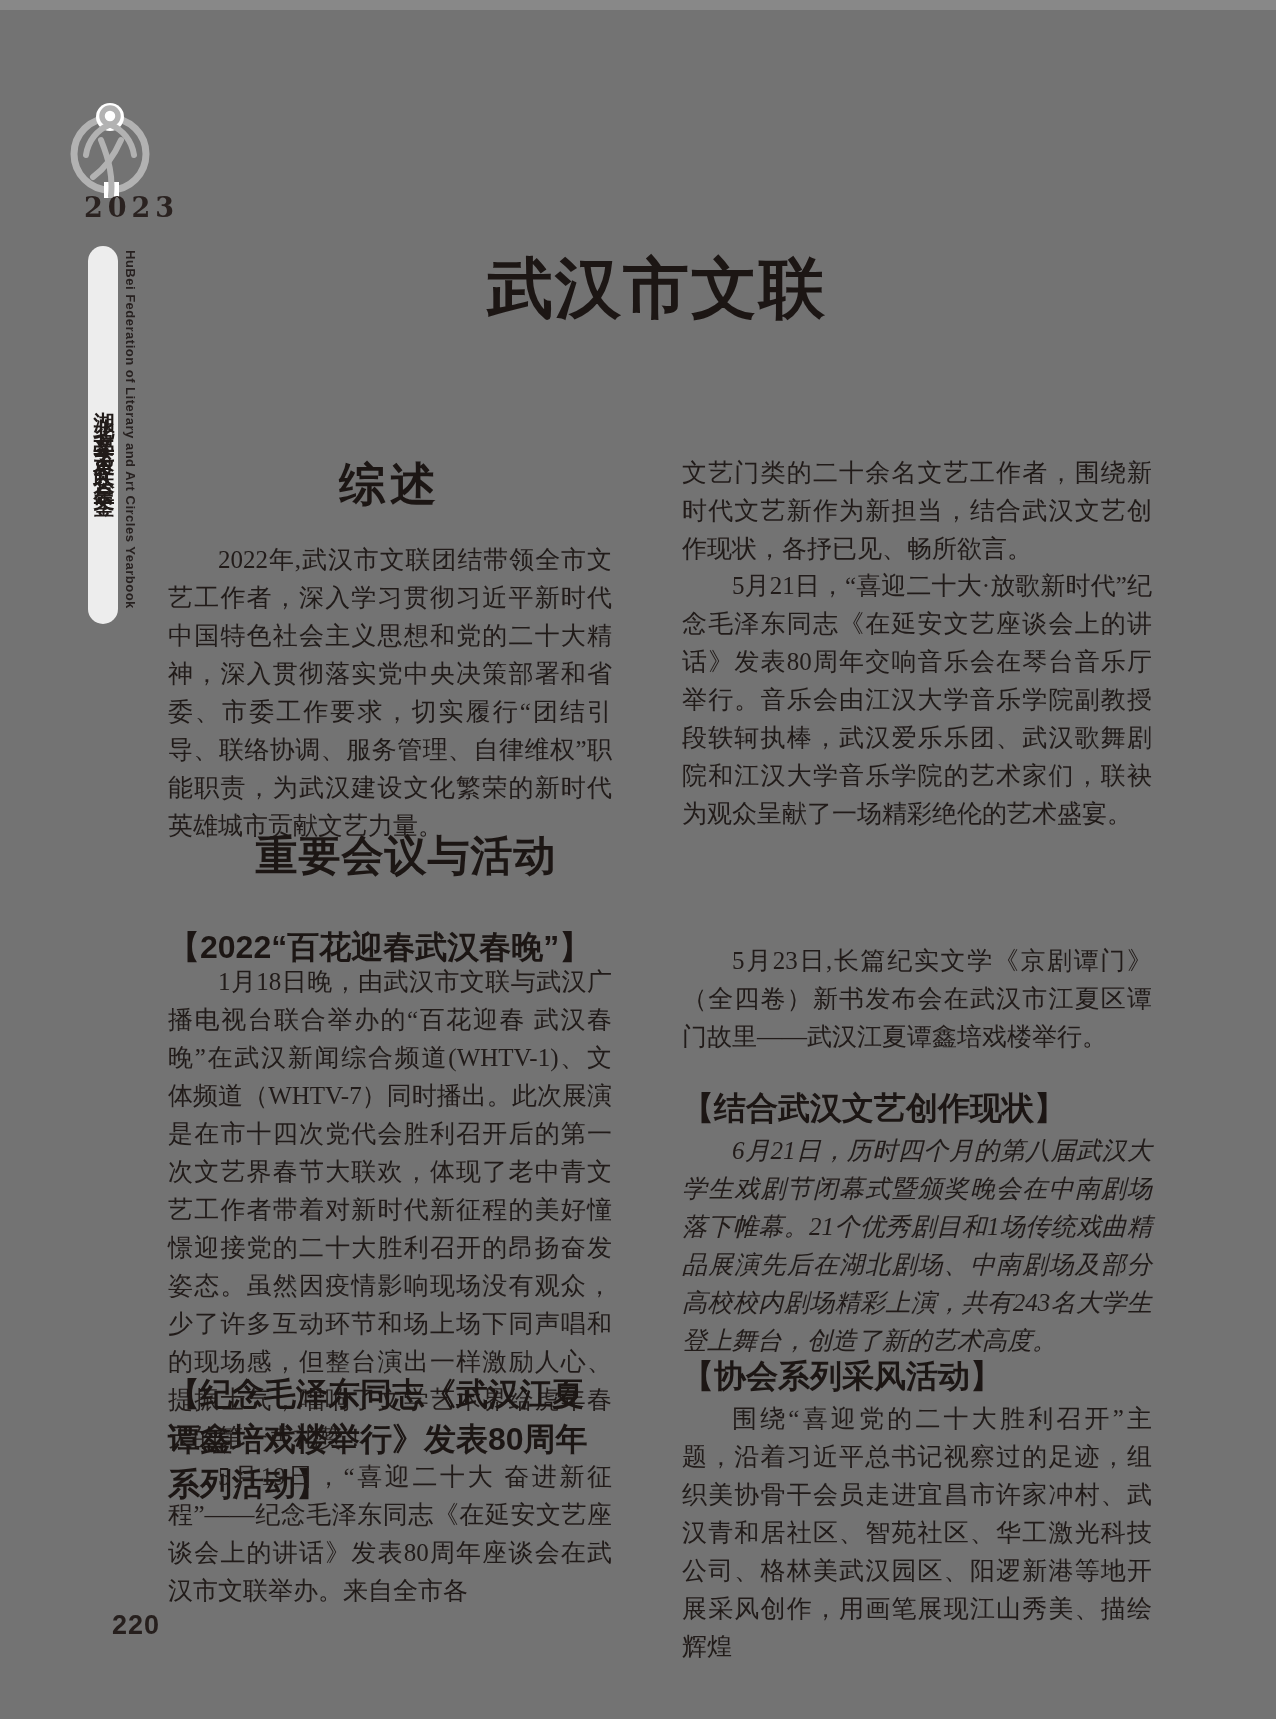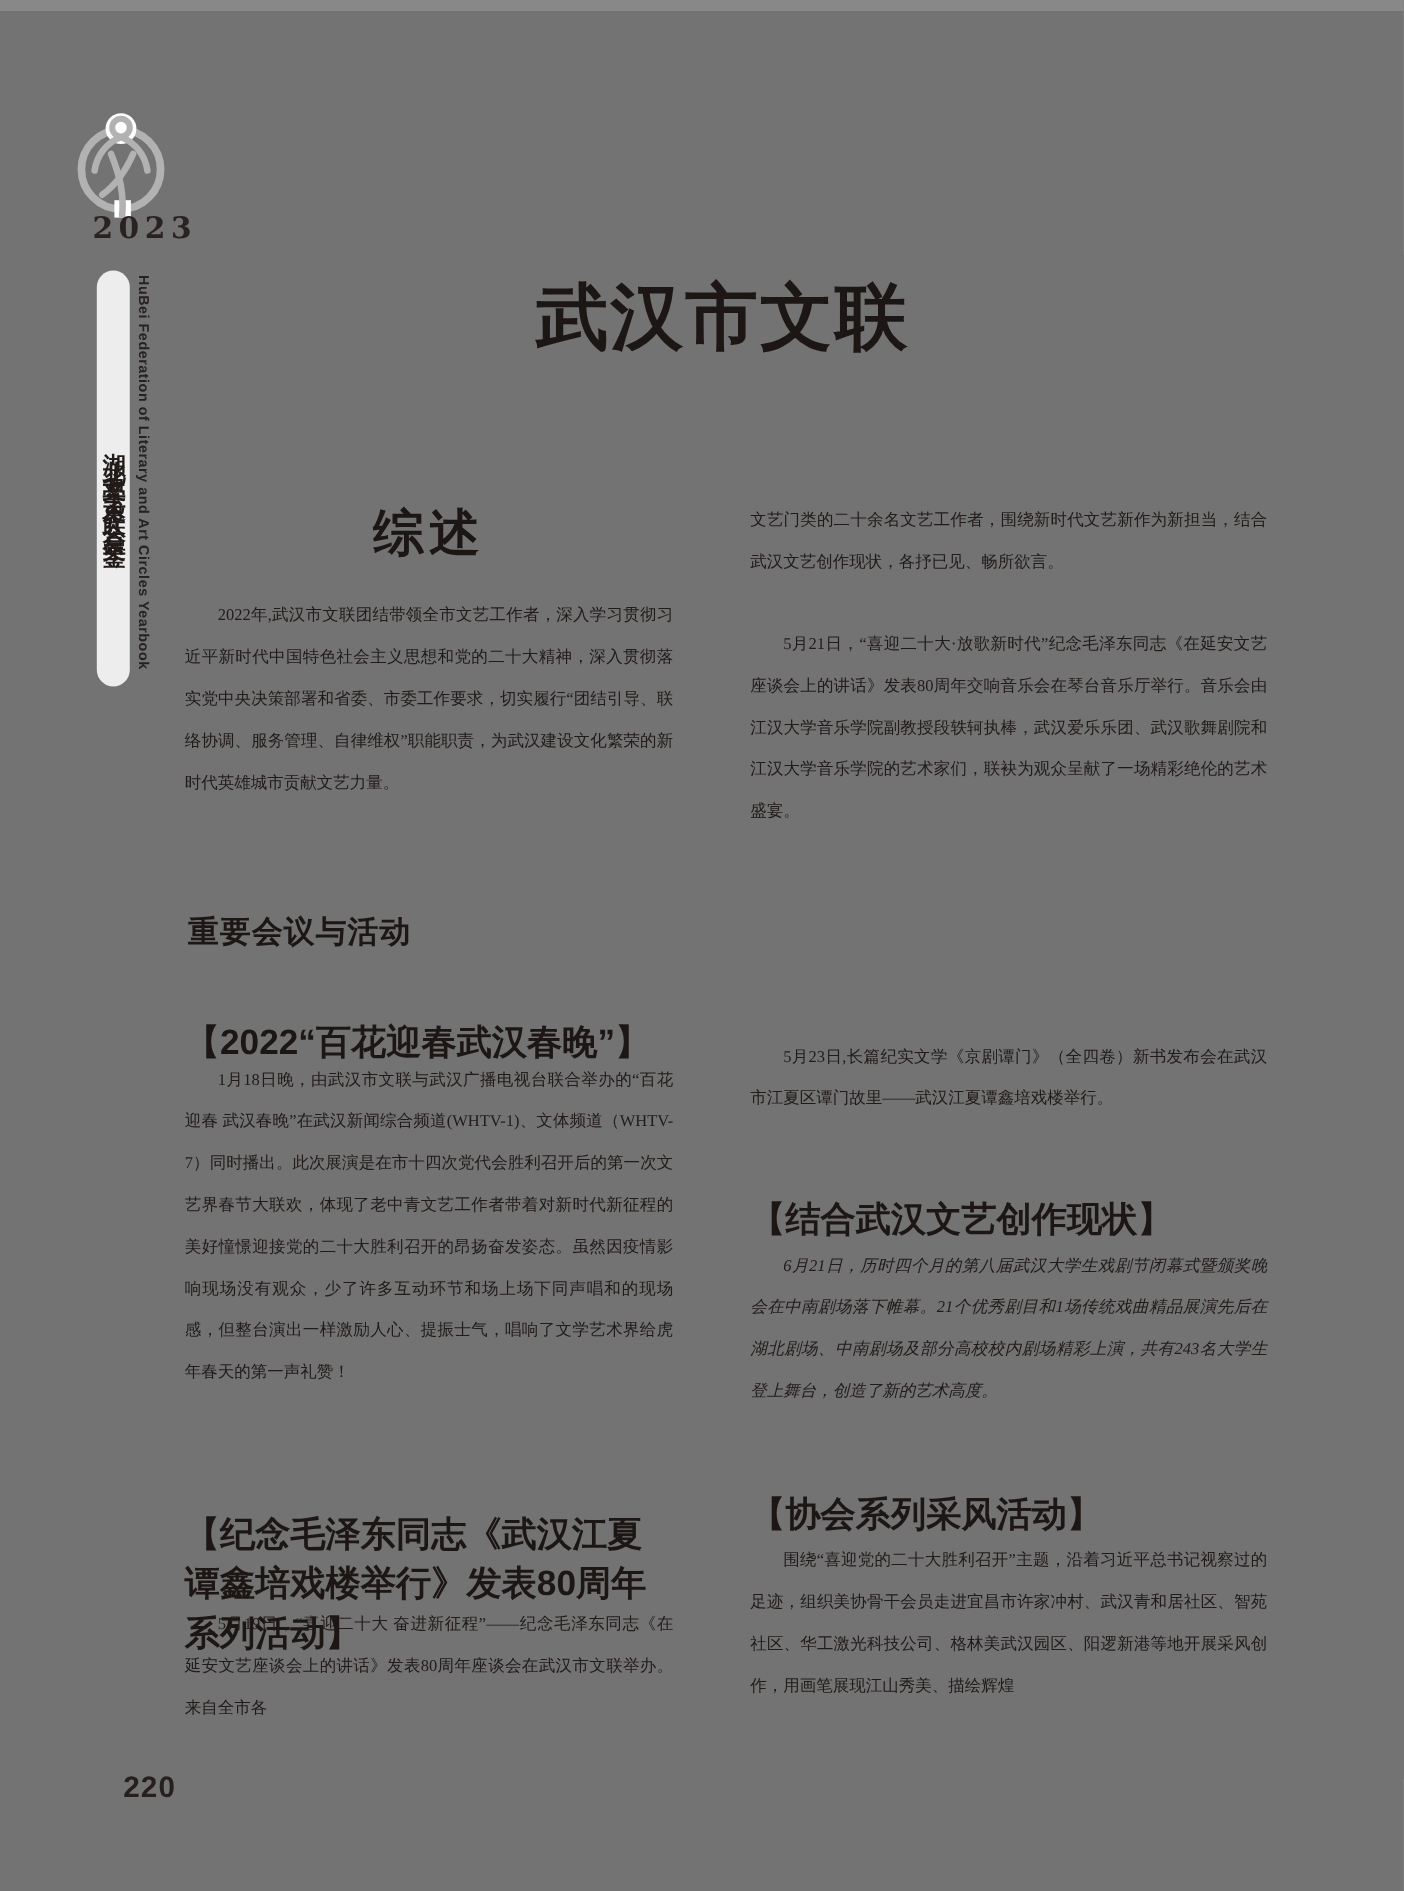--- a/index.html
+++ b/index.html
@@ -38,30 +38,30 @@
     left:168px;top:234px;width:978px;
     text-align:center;font-weight:bold;font-size:66px;letter-spacing:2px;
     color:#1c1614;
   }
   .h-serif-center{
     text-align:center;font-weight:bold;color:#1c1614;
     font-family:"Liberation Serif","DejaVu Serif",serif;
   }
   .overview-h{left:168px;top:444px;width:444px;font-size:46px;letter-spacing:5px;}
   .section-h{
-    left:171px;top:818px;width:444px;
-    text-align:left;font-weight:bold;font-size:28px;letter-spacing:1px;
+    left:184px;top:818px;width:444px;
+    text-align:center;font-weight:bold;font-size:42px;letter-spacing:1px;
     font-family:"Liberation Sans","DejaVu Sans",sans-serif;color:#1c1614;
   }
   .entry-h{
     font-family:"Liberation Sans","DejaVu Sans",sans-serif;
     font-weight:bold;font-size:32px;line-height:45px;color:#1c1614;
   }
   .body-p{
-    font-size:15px;line-height:38px;text-align:justify;
+    font-size:25px;line-height:38px;text-align:justify;
     color:#211b19;
   }
   .indent{text-indent:2em;}
   .lc{left:168px;width:444px;}
   .rc{left:682px;width:470px;}
   .pageno{
     left:112px;top:1600px;
     font-family:"Liberation Sans","DejaVu Sans",sans-serif;
     font-weight:bold;font-size:27px;letter-spacing:1px;color:#261f1d;
   }

